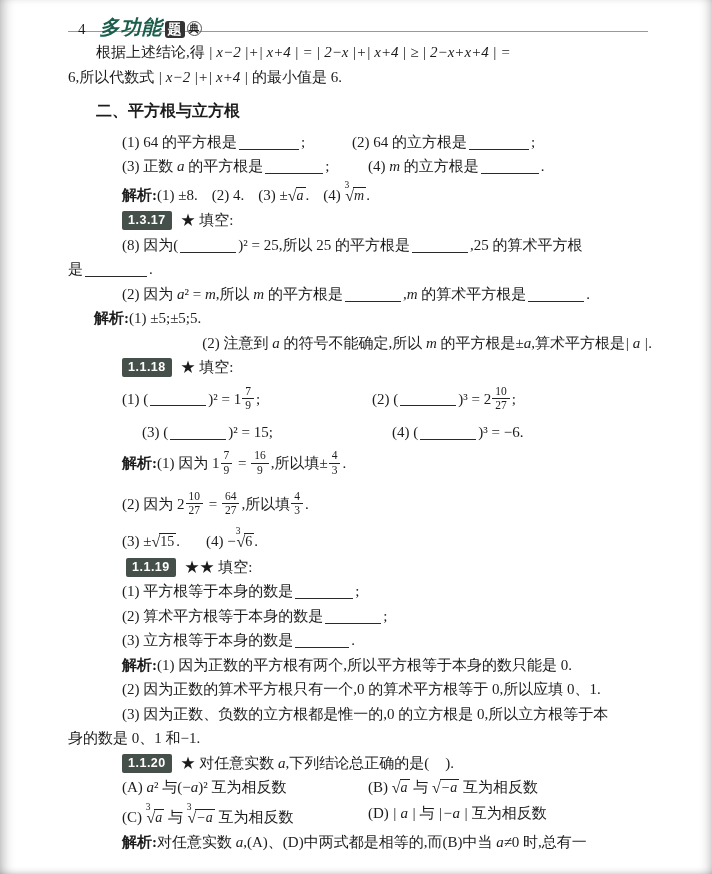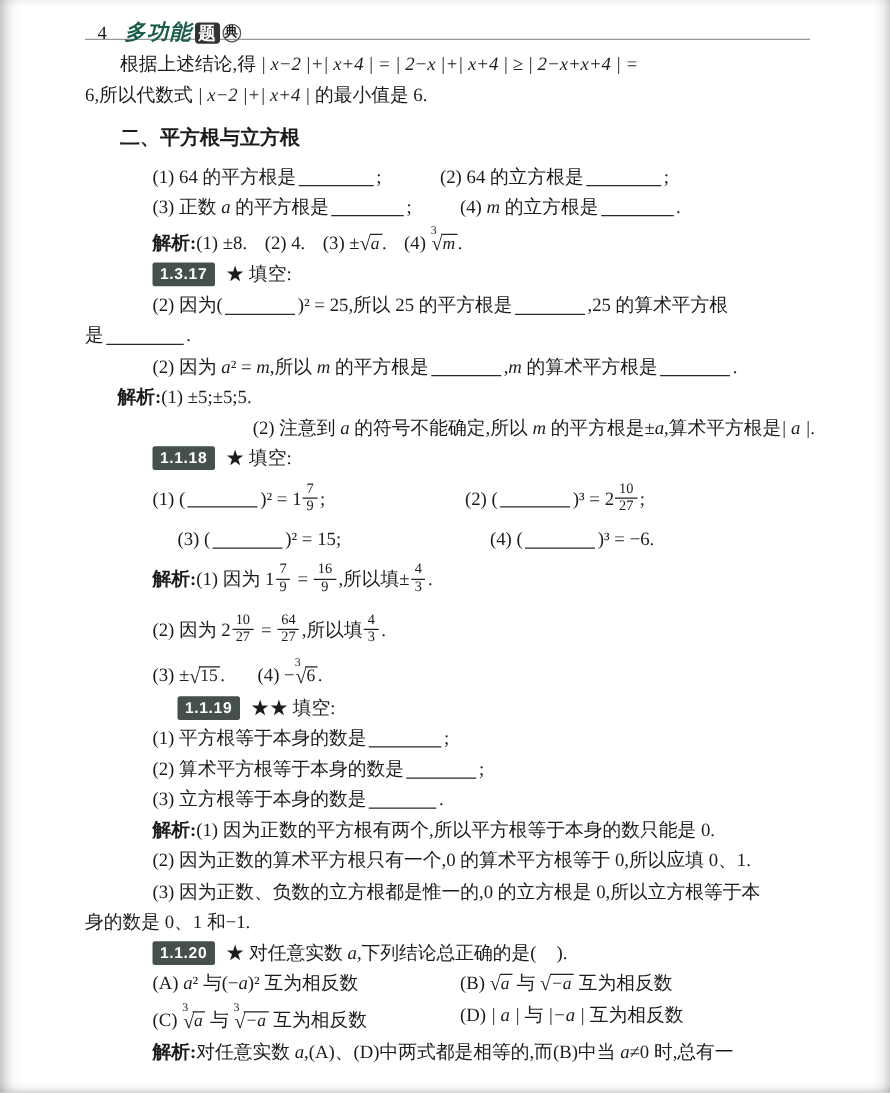--- a/index.html
+++ b/index.html
@@ -13,21 +13,21 @@
   html,body{background:#dcdcdc;}
   body{font-family:"Liberation Serif","DejaVu Serif",serif;color:var(--text);}
   .page{
     width:712px;height:874px;background:var(--pagebg);overflow:hidden;position:relative;
     box-shadow:inset 10px 0 14px -9px rgba(0,0,0,.38),
                inset -9px 0 12px -8px rgba(0,0,0,.30),
                inset 0 -7px 10px -8px rgba(0,0,0,.22);
   }
   .hdr{height:26px;padding:14px 64px 0 78px;white-space:nowrap;}
   .pgnum{font-size:15px;margin-right:14px;}
-  .logo-main{color:var(--green);font-weight:bold;font-style:italic;font-size:17px;letter-spacing:1px;}
+  .logo-main{color:var(--green);font-weight:bold;font-style:italic;font-size:20px;letter-spacing:1px;}
   .logo-ti{display:inline-block;background:#333;color:#fff;font-weight:bold;font-size:14px;
     line-height:17px;padding:0 3px;border-radius:3px;margin:0 2px;font-family:"Liberation Sans",sans-serif;}
   .logo-dian{display:inline-block;border:1px solid #555;border-radius:50%;font-size:10.5px;width:15px;height:15px;
     line-height:14px;text-align:center;font-weight:bold;vertical-align:2px;}
   .hrule{margin:5px 64px 0 68px;border-top:1px solid var(--rule);}
   main{padding:8px 60px 0 68px;font-size:15px;}
   .line{line-height:24.5px;white-space:nowrap;}
   .line.tall{padding:5px 0;}
   .heading{font-weight:bold;font-size:16px;margin:10px 0 6px;}
   .row .col{display:inline-block;vertical-align:top;}
@@ -57,32 +57,32 @@
   </header>
   <div class="hrule"></div>
   <main id="content">
       <div class="line" style="margin-left: 28px;"><span class="seg">根据上述结论,得 </span><span class="seg iv">| x−2 |+| x+4 | = | 2−x |+| x+4 | ≥ | 2−x+x+4 | =</span></div>
       <div class="line"><span class="seg">6,所以代数式 </span><span class="seg iv">| x−2 |+| x+4 |</span><span class="seg"> 的最小值是 6.</span></div>
       <div class="line heading" style="margin-left: 28px;"><span class="seg">二、平方根与立方根</span></div>
       <div class="line row" style="margin-left: 54px;"><span class="col" style="min-width: 230px;"><span class="seg">(1) 64 的平方根是</span><span class="blank" style="width: 60px;"></span><span class="seg">;</span></span><span class="col"><span class="seg">(2) 64 的立方根是</span><span class="blank" style="width: 60px;"></span><span class="seg">;</span></span></div>
       <div class="line row" style="margin-left: 54px;"><span class="col" style="min-width: 246px;"><span class="seg">(3) 正数 </span><span class="seg iv">a</span><span class="seg"> 的平方根是</span><span class="blank" style="width: 58px;"></span><span class="seg">;</span></span><span class="col"><span class="seg">(4) </span><span class="seg iv">m</span><span class="seg"> 的立方根是</span><span class="blank" style="width: 58px;"></span><span class="seg">.</span></span></div>
       <div class="line" style="margin-left: 54px;"><span class="seg lbl">解析:</span><span class="seg">(1) ±8.</span><span class="gap" style="width: 14px;"></span><span class="seg">(2) 4.</span><span class="gap" style="width: 14px;"></span><span class="seg">(3) ±</span><span class="root"><span class="rsg">√</span><span class="rad iv">a</span></span><span class="seg">.</span><span class="gap" style="width: 14px;"></span><span class="seg">(4) </span><span class="root"><sup class="ridx">3</sup><span class="rsg">√</span><span class="rad iv">m</span></span><span class="seg">.</span></div>
       <div class="line" style="margin-left: 54px;"><span class="pbadge">1.3.17</span><span class="seg"> ★ 填空:</span></div>
-      <div class="line" style="margin-left: 54px;"><span class="seg">(2) 因为(</span><span class="blank" style="width: 56px;"></span><span class="seg">)² = 25,所以 25 的平方根是</span><span class="blank" style="width: 56px;"></span><span class="seg">,25 的算术平方根</span></div>
+      <div class="line" style="margin-left: 54px;"><span class="seg">(8) 因为(</span><span class="blank" style="width: 56px;"></span><span class="seg">)² = 25,所以 25 的平方根是</span><span class="blank" style="width: 56px;"></span><span class="seg">,25 的算术平方根</span></div>
       <div class="line"><span class="seg">是</span><span class="blank" style="width: 62px;"></span><span class="seg">.</span></div>
       <div class="line" style="margin-left: 54px;"><span class="seg">(2) 因为 </span><span class="seg iv">a</span><span class="seg">² = </span><span class="seg iv">m</span><span class="seg">,所以 </span><span class="seg iv">m</span><span class="seg"> 的平方根是</span><span class="blank" style="width: 56px;"></span><span class="seg">,</span><span class="seg iv">m</span><span class="seg"> 的算术平方根是</span><span class="blank" style="width: 56px;"></span><span class="seg">.</span></div>
       <div class="line" style="margin-left: 26px;"><span class="seg lbl">解析:</span><span class="seg">(1) ±5;±5;5.</span></div>
       <div class="line" style="margin-left: 54px; text-align: right;"><span class="seg">(2) 注意到 </span><span class="seg iv">a</span><span class="seg"> 的符号不能确定,所以 </span><span class="seg iv">m</span><span class="seg"> 的平方根是±</span><span class="seg iv">a</span><span class="seg">,算术平方根是</span><span class="seg iv">| a |</span><span class="seg">.</span></div>
       <div class="line" style="margin-left: 54px;"><span class="pbadge">1.1.18</span><span class="seg"> ★ 填空:</span></div>
       <div class="line row tall" style="margin-left: 54px;"><span class="col" style="min-width: 250px;"><span class="seg">(1) (</span><span class="blank" style="width: 56px;"></span><span class="seg">)² = 1</span><span class="frac"><span class="fn">7</span><span class="fd">9</span></span><span class="seg">;</span></span><span class="col"><span class="seg">(2) (</span><span class="blank" style="width: 56px;"></span><span class="seg">)³ = 2</span><span class="frac"><span class="fn">10</span><span class="fd">27</span></span><span class="seg">;</span></span></div>
       <div class="line row" style="margin-left: 74px;"><span class="col" style="min-width: 250px;"><span class="seg">(3) (</span><span class="blank" style="width: 56px;"></span><span class="seg">)² = 15;</span></span><span class="col"><span class="seg">(4) (</span><span class="blank" style="width: 56px;"></span><span class="seg">)³ = −6.</span></span></div>
       <div class="line tall" style="margin-left: 54px;"><span class="seg lbl">解析:</span><span class="seg">(1) 因为 1</span><span class="frac"><span class="fn">7</span><span class="fd">9</span></span><span class="seg"> = </span><span class="frac"><span class="fn">16</span><span class="fd">9</span></span><span class="seg">,所以填±</span><span class="frac"><span class="fn">4</span><span class="fd">3</span></span><span class="seg">.</span></div>
       <div class="line tall" style="margin-left: 54px;"><span class="seg">(2) 因为 2</span><span class="frac"><span class="fn">10</span><span class="fd">27</span></span><span class="seg"> = </span><span class="frac"><span class="fn">64</span><span class="fd">27</span></span><span class="seg">,所以填</span><span class="frac"><span class="fn">4</span><span class="fd">3</span></span><span class="seg">.</span></div>
       <div class="line" style="margin-left: 54px;"><span class="seg">(3) ±</span><span class="root"><span class="rsg">√</span><span class="rad">15</span></span><span class="seg">.</span><span class="gap" style="width: 26px;"></span><span class="seg">(4) −</span><span class="root"><sup class="ridx">3</sup><span class="rsg">√</span><span class="rad">6</span></span><span class="seg">.</span></div>
-      <div class="line" style="margin-left: 74px;"><span class="pbadge">1.1.19</span><span class="seg"> ★★ 填空:</span></div>
+      <div class="line" style="margin-left: 58px;"><span class="pbadge">1.1.19</span><span class="seg"> ★★ 填空:</span></div>
       <div class="line" style="margin-left: 54px;"><span class="seg">(1) 平方根等于本身的数是</span><span class="blank" style="width: 58px;"></span><span class="seg">;</span></div>
       <div class="line" style="margin-left: 54px;"><span class="seg">(2) 算术平方根等于本身的数是</span><span class="blank" style="width: 56px;"></span><span class="seg">;</span></div>
       <div class="line" style="margin-left: 54px;"><span class="seg">(3) 立方根等于本身的数是</span><span class="blank" style="width: 54px;"></span><span class="seg">.</span></div>
       <div class="line" style="margin-left: 54px;"><span class="seg lbl">解析:</span><span class="seg">(1) 因为正数的平方根有两个,所以平方根等于本身的数只能是 0.</span></div>
       <div class="line" style="margin-left: 54px;"><span class="seg">(2) 因为正数的算术平方根只有一个,0 的算术平方根等于 0,所以应填 0、1.</span></div>
       <div class="line" style="margin-left: 54px;"><span class="seg">(3) 因为正数、负数的立方根都是惟一的,0 的立方根是 0,所以立方根等于本</span></div>
       <div class="line"><span class="seg">身的数是 0、1 和−1.</span></div>
       <div class="line" style="margin-left: 54px;"><span class="pbadge">1.1.20</span><span class="seg"> ★ 对任意实数 </span><span class="seg iv">a</span><span class="seg">,下列结论总正确的是(</span><span class="gap" style="width: 16px;"></span><span class="seg">).</span></div>
       <div class="line row" style="margin-left: 54px;"><span class="col" style="min-width: 246px;"><span class="seg">(A) </span><span class="seg iv">a</span><span class="seg">² 与(−</span><span class="seg iv">a</span><span class="seg">)² 互为相反数</span></span><span class="col"><span class="seg">(B) </span><span class="root"><span class="rsg">√</span><span class="rad iv">a</span></span><span class="seg"> 与 </span><span class="root"><span class="rsg">√</span><span class="rad iv">−a</span></span><span class="seg"> 互为相反数</span></span></div>
       <div class="line row" style="margin-left: 54px;"><span class="col" style="min-width: 246px;"><span class="seg">(C) </span><span class="root"><sup class="ridx">3</sup><span class="rsg">√</span><span class="rad iv">a</span></span><span class="seg"> 与 </span><span class="root"><sup class="ridx">3</sup><span class="rsg">√</span><span class="rad iv">−a</span></span><span class="seg"> 互为相反数</span></span><span class="col"><span class="seg">(D) </span><span class="seg iv">| a |</span><span class="seg"> 与 </span><span class="seg iv">|−a |</span><span class="seg"> 互为相反数</span></span></div>

